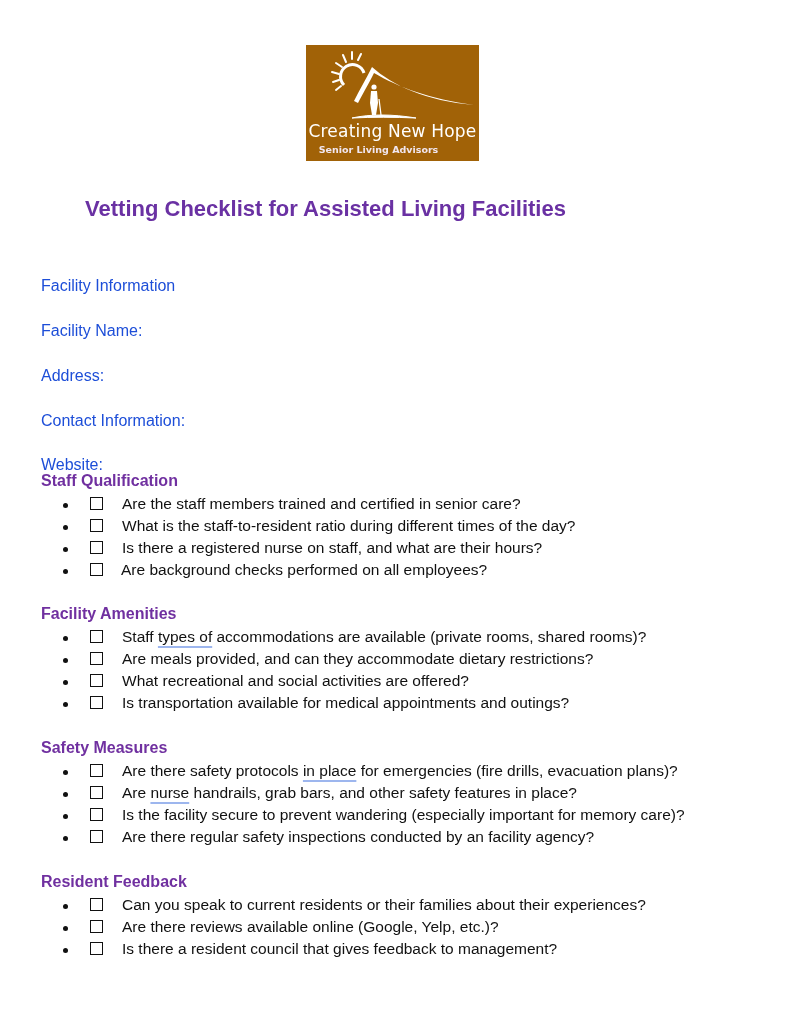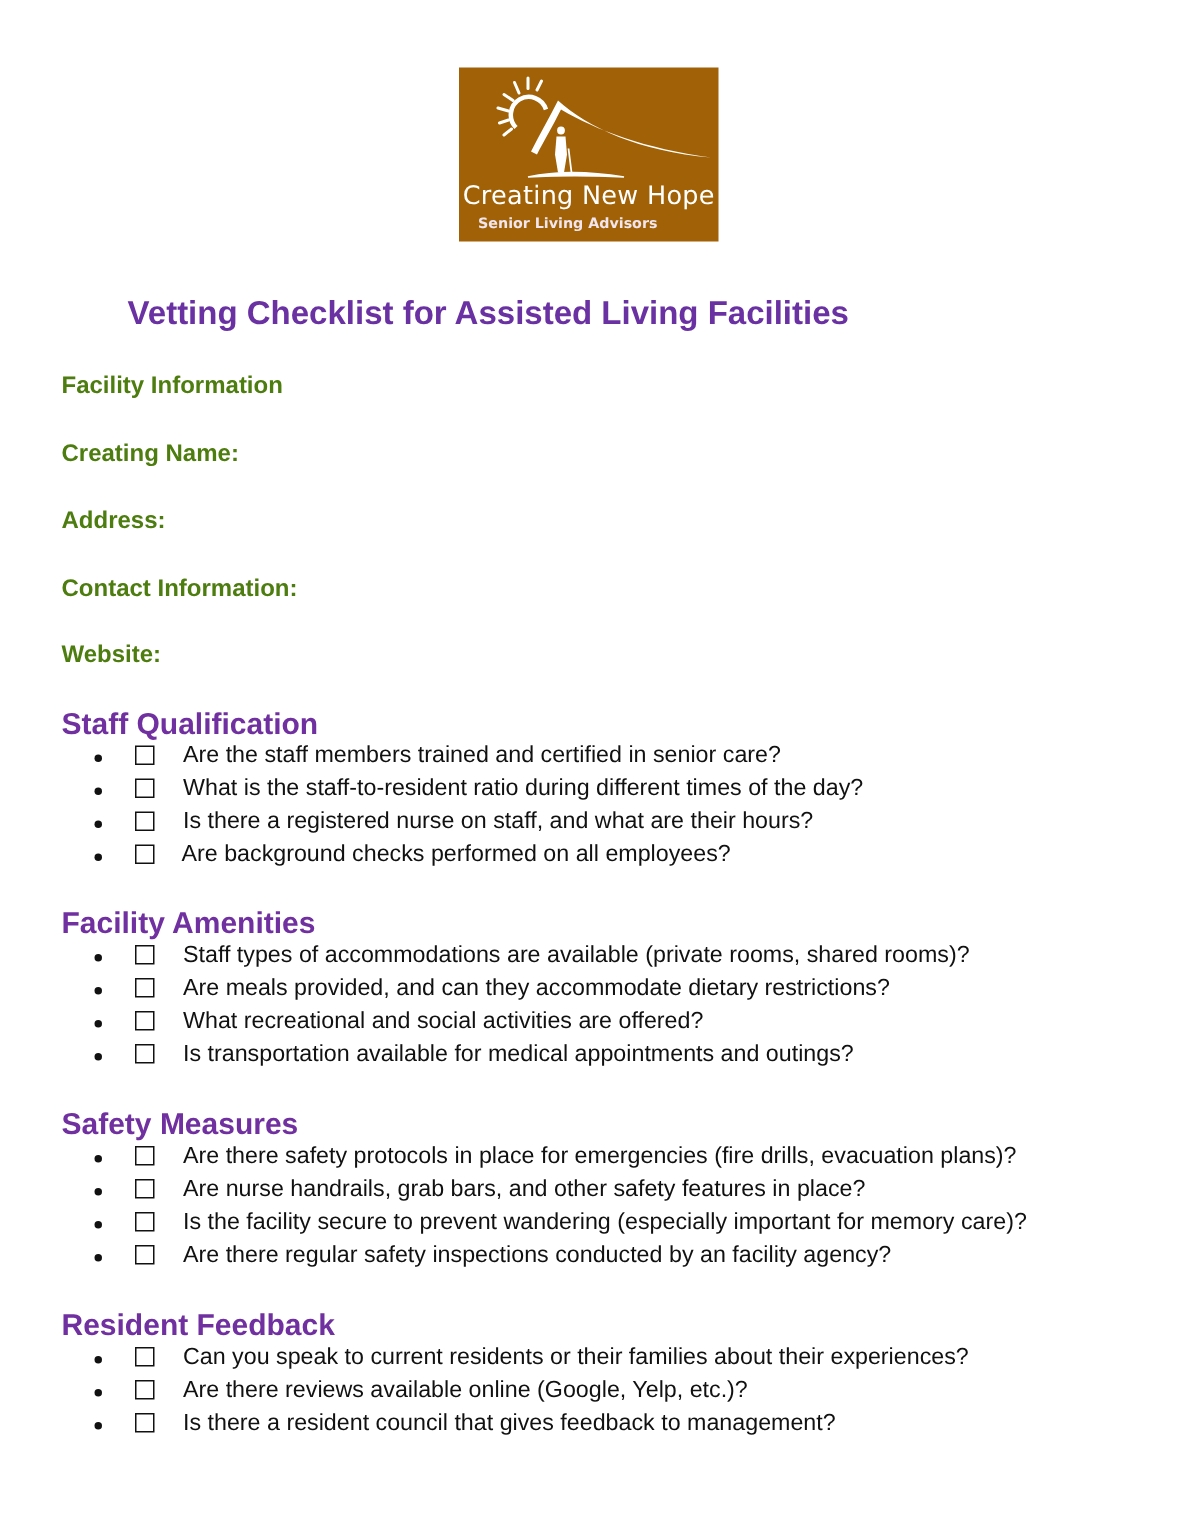--- a/index.html
+++ b/index.html
@@ -9,27 +9,27 @@
           background: #a16207; }
   .logo svg { position: absolute; left: 0; top: 0; }
   .logo-title { position: absolute; left: 0; width: 173px; top: 76px; text-align: center;
                 color: #fff; font-size: 17px; letter-spacing: 0.2px;
                 font-family: "DejaVu Sans", sans-serif; }
   .logo-sub { position: absolute; left: 0; width: 145px; top: 99px; text-align: center;
               color: #f1e6ef; font-size: 9.5px; font-weight: bold;
               font-family: "DejaVu Sans", sans-serif; }
   .title { position: absolute; left: 0; width: 651px; top: 196px; text-align: center;
            color: #6a31a3; font-size: 22px; font-weight: bold; }
-  .info-label { position: absolute; left: 41px; font-size: 16px; font-weight: bold; color: #4d7c0f; }
-  .section-heading { position: absolute; left: 41px; font-size: 20px; font-weight: bold; color: #7030a0; }
+  .info-label { position: absolute; left: 41px; font-size: 16px; font-weight: normal; color: #1d4ed8; margin-top: 28px; }
+  .section-heading { position: absolute; left: 41px; font-size: 16px; font-weight: bold; color: #7030a0; }
   .item { position: absolute; left: 0; height: 22px; font-size: 15.5px; color: #111; white-space: nowrap; }
   .bullet { position: absolute; left: 63px; top: 9px; width: 5px; height: 5px; border-radius: 50%; background: #111; }
   .checkbox { position: absolute; left: 90px; top: 3px; width: 11px; height: 11px; border: 1.3px solid #111; background: #fff; cursor: pointer; }
   .item-text { position: absolute; left: 122px; top: 0; line-height: 20px; }
-  .sq { text-decoration-color: #9db6ee; text-decoration-thickness: 2px; text-underline-offset: 4px; }
+  .sq { text-decoration: underline; text-decoration-color: #9db6ee; text-decoration-thickness: 2px; text-underline-offset: 4px; }
 </style>
 </head>
 <body>
 
 <div class="logo">
   <svg width="173" height="80" viewBox="0 0 173 80">
 
     <path d="M38 40 A12 12 0 1 1 58 28" fill="none" stroke="#fff" stroke-width="3"></path>
     <g stroke="#fff" stroke-width="2" stroke-linecap="round">
       <line x1="36" y1="22" x2="30" y2="18"></line>
@@ -49,21 +49,21 @@
 
     <path d="M46 73 C64 69 86 69 110 73 C88 72 66 72 46 73 Z" fill="#fff" stroke="#fff" stroke-width="1"></path>
   </svg>
   <div class="logo-title">Creating New Hope</div>
   <div class="logo-sub">Senior Living Advisors</div>
 </div>
 
 <div class="title">Vetting Checklist for Assisted Living Facilities</div>
 
 <div class="info-label" style="top:249px">Facility Information</div>
-<div class="info-label" style="top:294px">Creating Name:</div>
+<div class="info-label" style="top:294px">Facility Name:</div>
 <div class="info-label" style="top:339px">Address:</div>
 <div class="info-label" style="top:384px">Contact Information:</div>
 <div class="info-label" style="top:428px">Website:</div>
 
 <div class="section-heading" style="top:472px">Staff Qualification</div>
 <div class="item" style="top:494px">
   <span class="bullet"></span>
   <span class="checkbox"></span>
   <span class="item-text">Are the staff members trained and certified in senior care?</span>
 </div>

